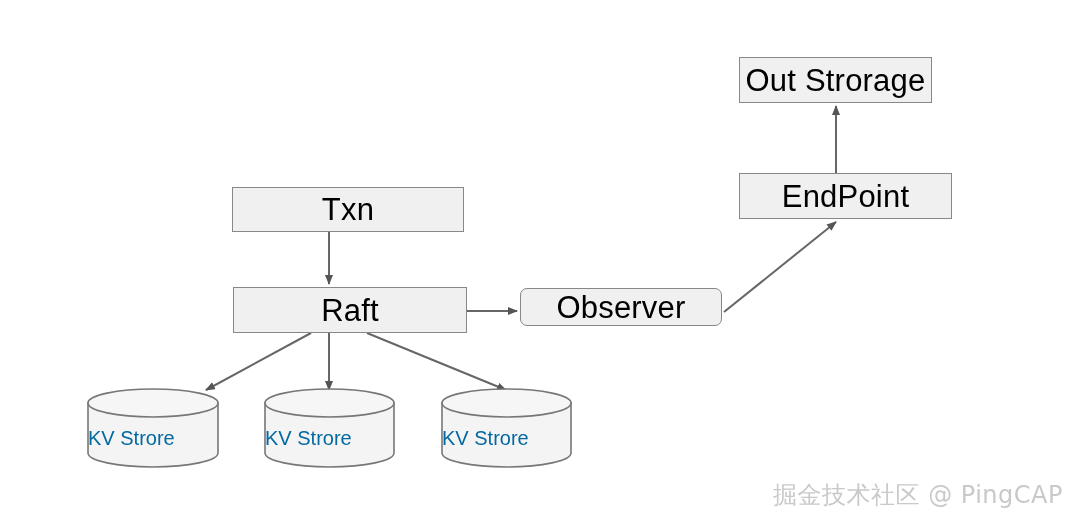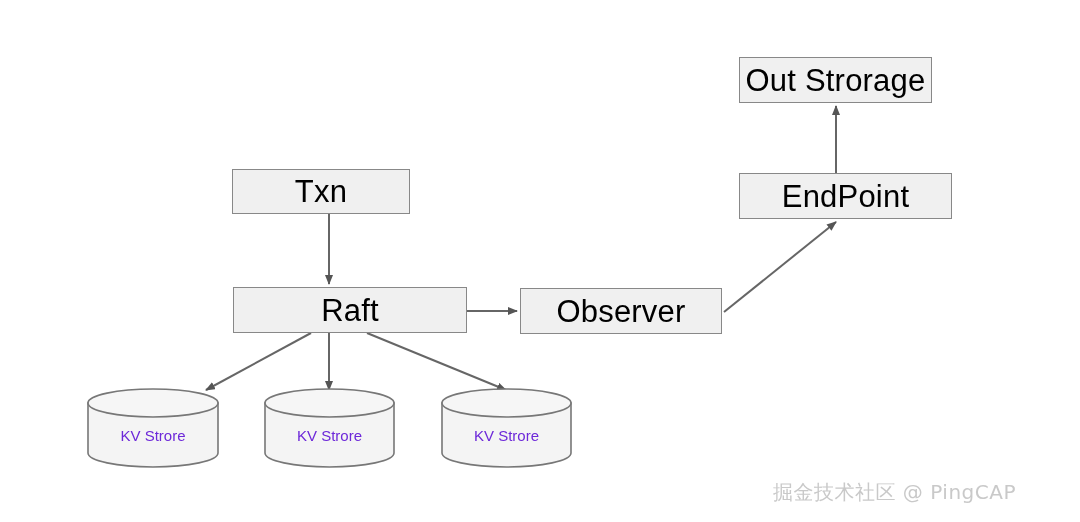--- a/index.html
+++ b/index.html
@@ -33,34 +33,33 @@
     font-family: "Liberation Sans", sans-serif;
     font-size: 31px;
     line-height: 1;
     letter-spacing: 0.2px;
     white-space: nowrap;
   }
   .cyl-label {
     position: absolute;
     left: 0;
     width: 100%;
-    text-align: center;
-    color: #6d28d9;
+    color: #0369a1;
     font-family: "Liberation Sans", sans-serif;
-    font-size: 15px;
+    font-size: 20px;
     white-space: nowrap;
     pointer-events: none;
   }
   #watermark {
     position: absolute;
     left: 773px;
     top: 479px;
     color: #c9c9c9;
     font-family: "DejaVu Sans", sans-serif;
-    font-size: 20px;
+    font-size: 24px;
     white-space: nowrap;
     letter-spacing: 0.5px;
   }
 </style>
 </head>
 <body>
 
 <svg id="diagram-canvas" viewBox="0 0 1080 522" xmlns="http://www.w3.org/2000/svg">
   <defs>
     <marker id="arrowhead" markerWidth="10" markerHeight="8" refX="9" refY="4" orient="auto" markerUnits="userSpaceOnUse">
@@ -99,29 +98,29 @@
 </svg>
 
 <div class="node-box" style="left:739px; top:57px; width:193px; height:46px;">
   <span>Out Strorage</span>
 </div>
 
 <div class="node-box" style="left:739px; top:173px; width:213px; height:46px;">
   <span>EndPoint</span>
 </div>
 
-<div class="node-box" style="left:232px; top:169px; width:178px; height:45px;">
+<div class="node-box" style="left:232px; top:187px; width:232px; height:45px;">
   <span>Txn</span>
 </div>
 
 <div class="node-box" style="left:233px; top:287px; width:234px; height:46px;">
   <span>Raft</span>
 </div>
 
-<div class="node-box" style="left:520px; top:288px; width:202px; height:46px;">
+<div class="node-box" style="left:520px; top:288px; width:202px; height:38px;border-radius:7px;">
   <span>Observer</span>
 </div>
 
 <div class="cyl-label" style="left:88px; top:427px; width:130px;">KV Strore</div>
 <div class="cyl-label" style="left:265px; top:427px; width:129px;">KV Strore</div>
 <div class="cyl-label" style="left:442px; top:427px; width:129px;">KV Strore</div>
 
 <div id="watermark">掘金技术社区 @ PingCAP</div>
 
 </body></html>

